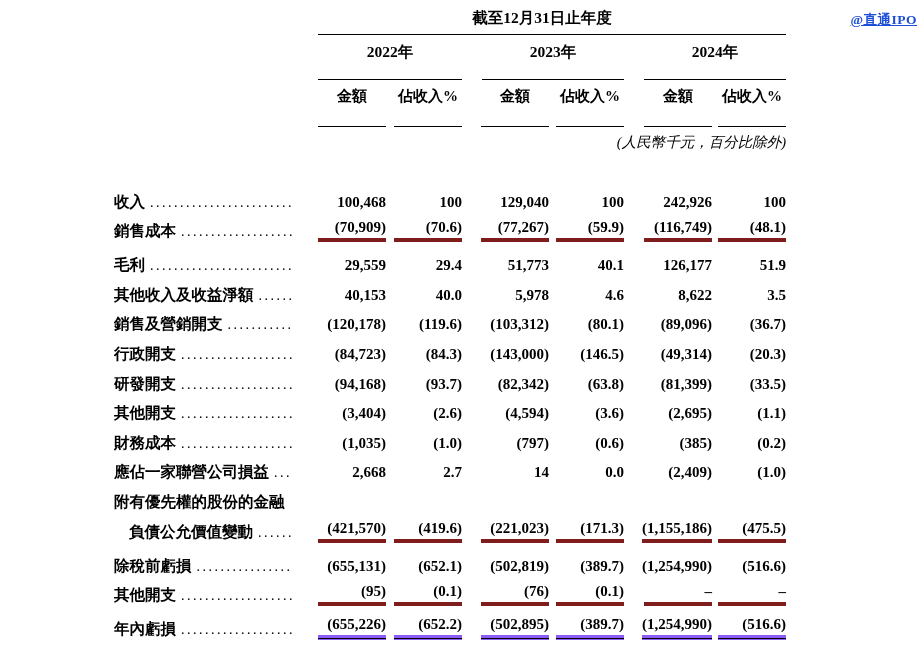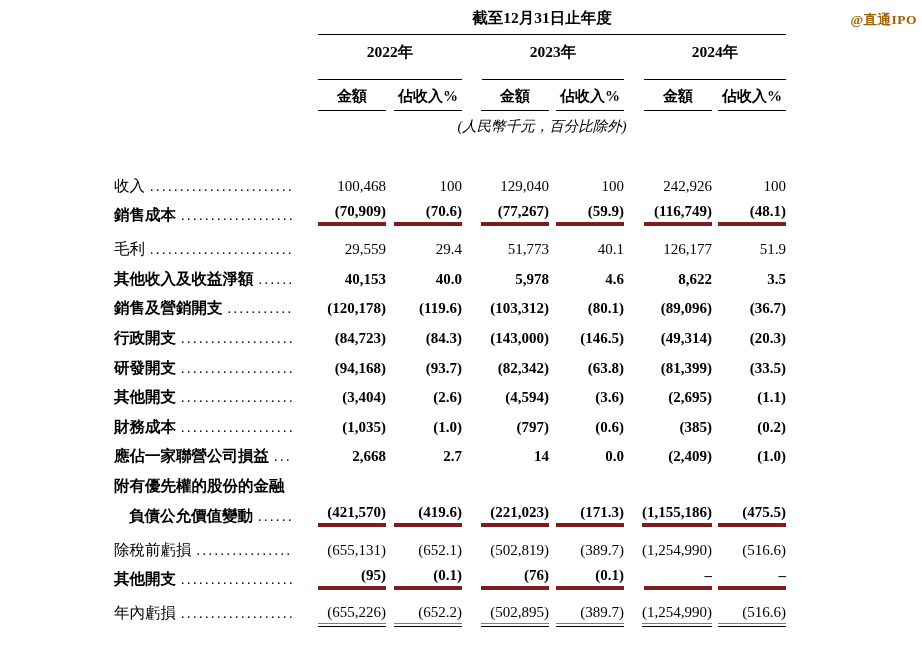--- a/index.html
+++ b/index.html
@@ -9,45 +9,45 @@
 
   .fin-table{position:absolute;left:114px;top:8px;width:672px;}
   .grid{display:grid;grid-template-columns:184px 88px 76px 87px 75px 88px 74px;}
 
   
   .h-title{grid-column:2/8;text-align:center;font-weight:bold;font-size:15.5px;padding-bottom:5px;}
   .h-rule{grid-column:2/8;border-top:1.5px solid #000;margin-left:20px;}
   .h-year{text-align:center;font-weight:bold;font-size:15.5px;border-bottom:1.5px solid #000;margin-left:20px;padding:7px 0 16px 0;}
   .y1{grid-column:2/4}.y2{grid-column:4/6}.y3{grid-column:6/8}
   .h-col{text-align:right;padding-top:7px;grid-row:3;}
-  .h-col .hval{display:inline-block;min-width:68px;text-align:center;font-weight:bold;font-size:15px;border-bottom:1.5px solid #000;padding-bottom:4px;}
-  .h-note{grid-column:2/8;text-align:center;font-style:italic;font-size:14.5px;padding-top:6px;}
+  .h-col .hval{display:inline-block;min-width:68px;text-align:center;font-weight:bold;font-size:15px;border-bottom:1.5px solid #000;padding-bottom:20px;}
+  .h-note{grid-column:2/8;text-align:right;font-style:italic;font-size:14.5px;padding-top:6px;}
 
   
   .tbody{margin-top:31px;}
   .row{display:grid;grid-template-columns:184px 88px 76px 87px 75px 88px 74px;align-items:end;height:29.6px;font-weight:bold;}
   .row.gap-before{margin-top:4.5px;}
   .label-cell{display:flex;align-items:baseline;overflow:hidden;font-size:15.5px;white-space:nowrap;}
   .leader{flex:1;overflow:hidden;white-space:nowrap;margin:0 6px 0 5px;font-size:14px;font-weight:normal;}
   .leader::after{content:"..................................................................";letter-spacing:2.5px;}
   .leader.hidden{visibility:hidden;}
   .cell.num{text-align:right;font-size:15px;}
   .val{display:inline-block;min-width:68px;text-align:right;padding-bottom:2px;}
-  .row.bold{font-weight:normal;}
+  .row.bold{font-weight:bold;}
   .indent .rlabel{padding-left:15px;}
   .u1{border-bottom:4px solid #7f1d1d;}
-  .u2{border-bottom:1px solid #8b5cf6;position:relative;}
+  .u2{border-bottom:5px solid #8b5cf6;position:relative;}
   .u2::after{content:"";position:absolute;left:0;right:0;bottom:-4px;border-bottom:1px solid #000;}
 </style>
 </head>
 <body>
 
 <div class="page">
 
-  <div class="watermark" id="watermark" style="color: #a16207;">@直通IPO</div>
+  <div class="watermark" id="watermark" style="color: #1d4ed8; text-decoration: underline;">@直通IPO</div>
 
   <div class="fin-table">
     <div class="grid">
       <div class="h-title">截至12月31日止年度</div>
       <div class="h-rule"></div>
     </div>
     <div class="grid">
       <div class="h-year y1">2022年</div>
       <div class="h-year y2">2023年</div>
       <div class="h-year y3">2024年</div>

